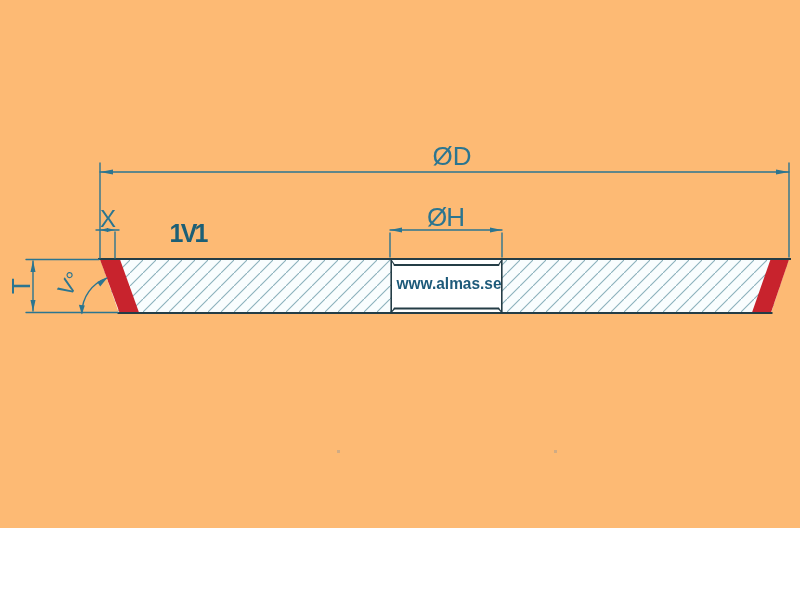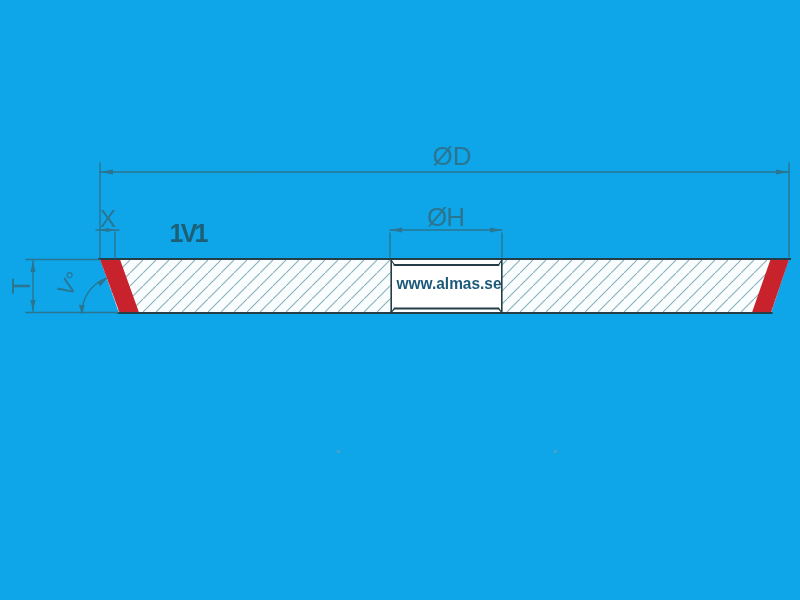--- a/index.html
+++ b/index.html
@@ -4,22 +4,22 @@
 <style>
   html, body {
     margin: 0;
     padding: 0;
     background: #ffffff;
     font-family: "Liberation Sans", sans-serif;
   }
   .canvas {
     position: relative;
     width: 800px;
-    height: 600px;
-    background: #0ea5e9;
+    height: 528px;
+    background: #fdba74;
     overflow: hidden;
   }
   svg { display: block; }
   text {
     font-family: "Liberation Sans", sans-serif;
   }
   .dim-text { font-size: 26px; font-weight: normal; }
   .dim-text-small { font-size: 24px; font-weight: normal; }
   .type-text { font-size: 25px; font-weight: bold; }
   .angle-text { font-size: 22px; font-weight: normal; }

